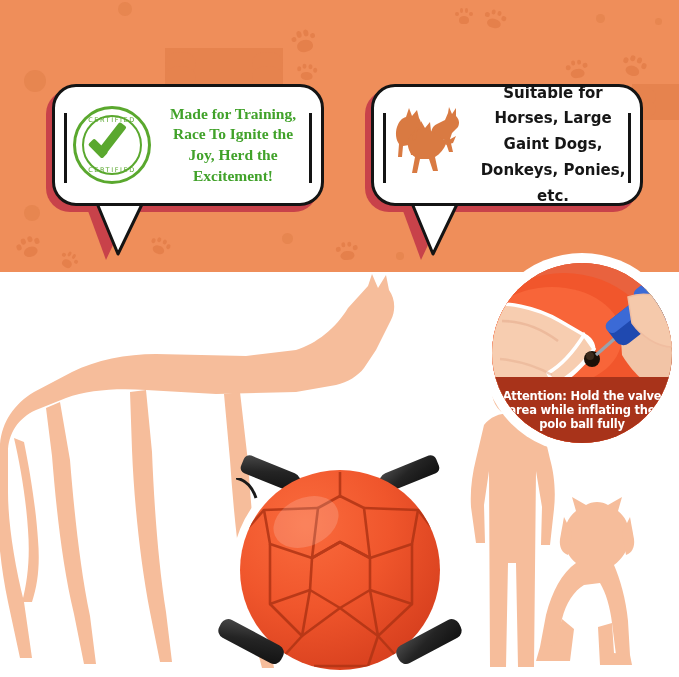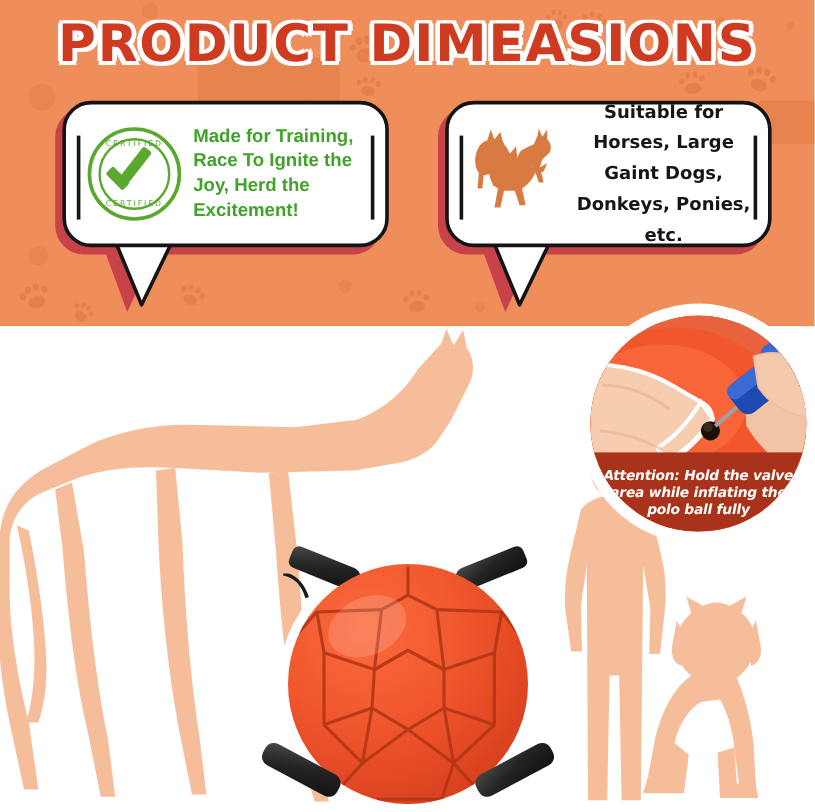--- a/index.html
+++ b/index.html
@@ -91,21 +91,22 @@
     position:absolute;left:0;right:0;text-align:center;
     font-size:6.5px;font-weight:normal;color:#5aa82e;letter-spacing:1.6px;
     font-family:"DejaVu Sans", sans-serif;
   }
   .badge .ct-top{top:10px;}
   .badge .ct-bot{bottom:10px;}
 
   .b1-text{
     margin-left:10px;margin-right:16px;
     font-size:15.5px;font-weight:bold;line-height:1.33;color:#41a22a;
-    font-family:Liberation Sans, sans-serif;
+    font-family:Liberation Serif, serif;
+    text-align:center;
   }
 
   .animals{
     position:relative;width:86px;height:80px;flex:0 0 86px;margin-left:16px;
   }
   .b2-text{
     margin-left:4px;margin-right:14px;
     font-size:15px;font-weight:bold;line-height:1.72;color:#161616;
     font-family:"DejaVu Sans", sans-serif;text-align:center;
   }
@@ -162,21 +163,20 @@
   .inset-photo{position:absolute;inset:0;}
   .attn-band{
     position:absolute;left:0;right:0;bottom:0;height:66px;
     background:#a8331a;
     display:flex;align-items:center;justify-content:center;
   }
   .attn-text{
     color:#fff;font-size:11.5px;font-weight:bold;line-height:1.22;text-align:center;
     font-family:"DejaVu Sans", sans-serif;white-space:pre-line;padding:0 6px;
     letter-spacing:-.2px;
-    font-style:italic;
   }
 </style>
 </head>
 <body>
 
 <div id="page">
 
   <div class="header-band">
 
     <div class="bone hdr-deco" style="left:165px;top:48px;width:118px;height:44px;">
@@ -266,21 +266,20 @@
 
     <div class="dot hdr-deco" style="left:24px;top:70px;width:22px;height:22px;"></div>
     <div class="dot hdr-deco" style="left:596px;top:14px;width:9px;height:9px;"></div>
     <div class="dot hdr-deco" style="left:655px;top:18px;width:7px;height:7px;"></div>
     <div class="dot hdr-deco" style="left:24px;top:205px;width:16px;height:16px;"></div>
     <div class="dot hdr-deco" style="left:118px;top:2px;width:14px;height:14px;"></div>
     <div class="dot hdr-deco" style="left:282px;top:233px;width:11px;height:11px;"></div>
     <div class="dot hdr-deco" style="left:396px;top:252px;width:8px;height:8px;"></div>
   </div>
 
-  <div class="title">PRODUCT DIMEASIONS</div>
 
   <div class="bubble-wrap b1">
     <div class="bubble-shadow"></div>
 
     <svg class="tail-shadow" style="left:30px;top:116px;width:60px;height:62px;overflow:visible;" viewBox="0 0 60 62">
       <path d="M2,0 L52,0 L24,60 Z" fill="#c8424a"></path>
     </svg>
     <svg class="bubble-tail" style="left:40px;top:112px;width:60px;height:62px;overflow:visible;" viewBox="0 0 60 62">
       <path d="M2,0 L54,0 L26,58 Z" fill="#ffffff" stroke="#141414" stroke-width="3" stroke-linejoin="round"></path>
       <rect x="4" y="-6" width="48" height="10" fill="#ffffff"></rect>

